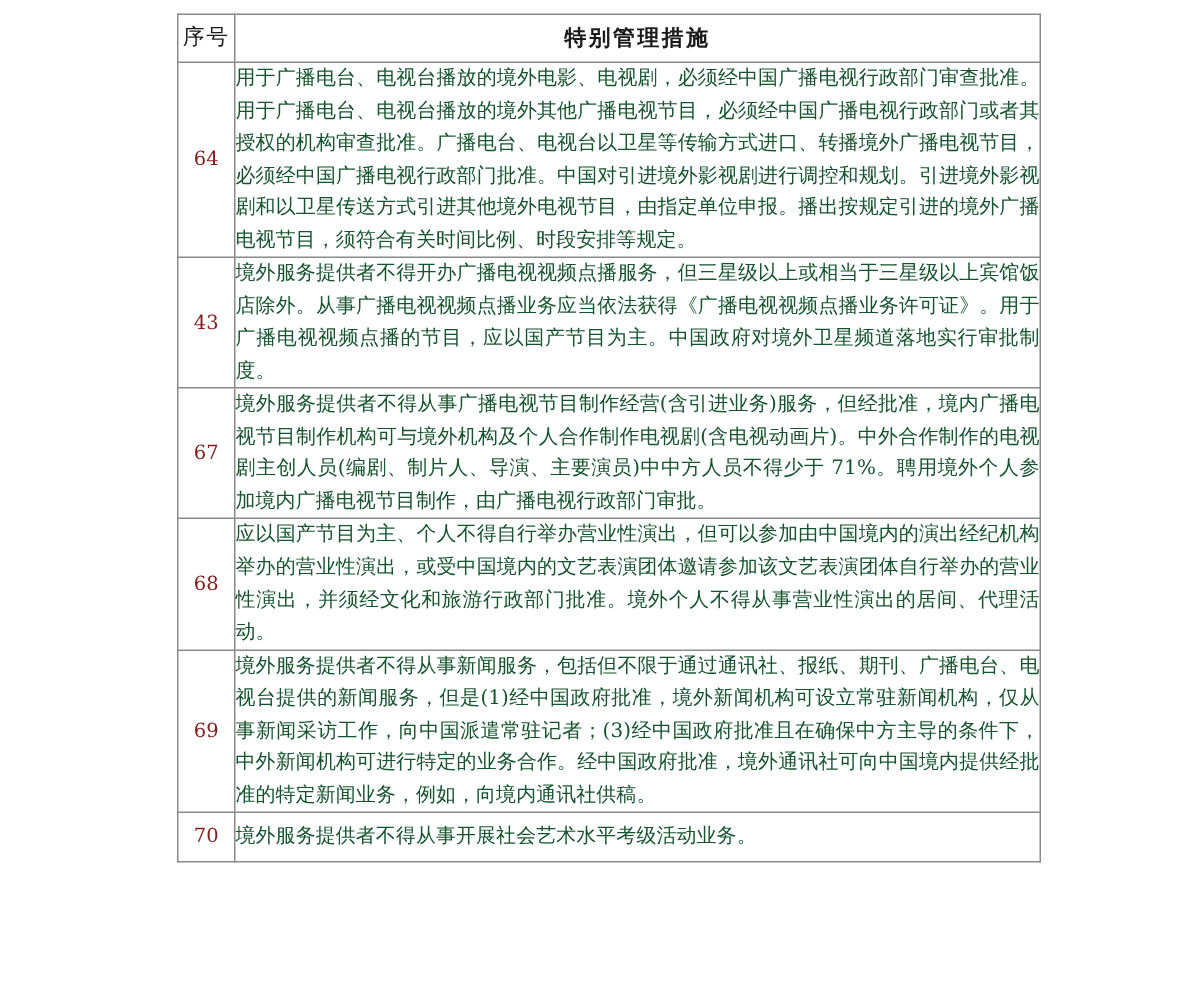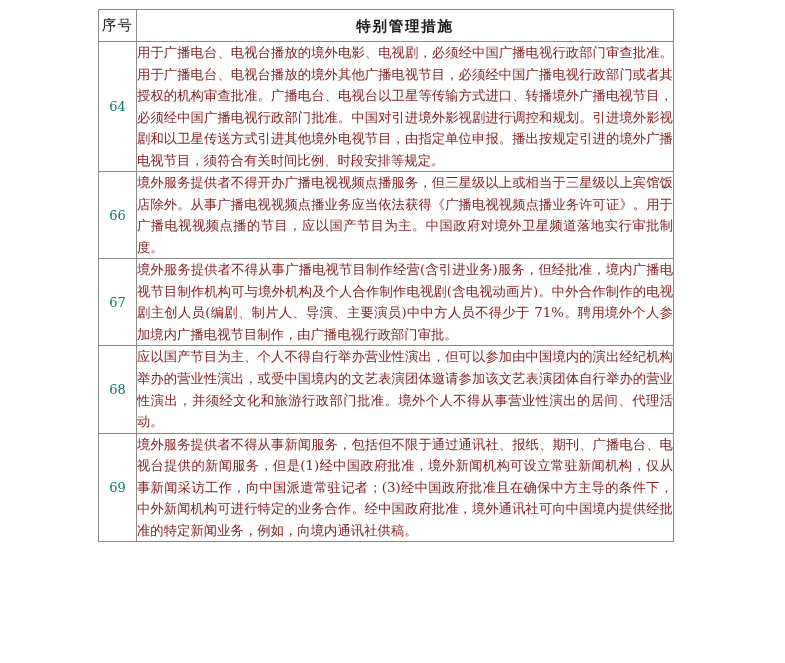--- a/index.html
+++ b/index.html
@@ -17,21 +17,21 @@
 
   .page {
     position: relative;
     width: 785px;
     height: 663px;
     background: #ffffff;
   }
 
   .measures-table {
     position: absolute;
-    left: 98px;
+    left: 118px;
     top: 9px;
     width: 575px;
     border-collapse: collapse;
     table-layout: fixed;
     background: #ffffff;
     border-radius: 32px;
   }
 
   .measures-table col.col-no  { width: 38px; }
   .measures-table col.col-txt { width: 537px; }
@@ -54,37 +54,37 @@
     letter-spacing: 0.08em;
     color: #1a1a1a;
   }
   .hdr-measure { letter-spacing: 0.12em; font-weight: bold; }
 
   
   .cell-no {
     text-align: center;
     font-size: 13px;
     font-family: "DejaVu Serif", "Liberation Serif", serif;
-    color: #0f766e;
+    color: #7f1d1d;
     vertical-align: middle;
     padding: 0 2px;
   }
 
   
   .cell-text {
     padding: 6px 8px 7px 9px;
     vertical-align: top;
   }
   .measure-body {
     font-size: 13.3px;
     line-height: 1.62;
     text-align: justify;
     text-justify: inter-ideograph;
     letter-spacing: 0.005em;
-    color: #7f1d1d;
+    color: #14532d;
     white-space: normal;
     word-break: break-all;
   }
   
   tr.row-short .cell-text { vertical-align: middle; padding-top: 5px; padding-bottom: 5px; }
 </style>
 </head>
 <body>
 
 <div class="page">
@@ -104,21 +104,21 @@
 
       <tr>
         <td class="cell-no">64</td>
         <td class="cell-text">
           <div class="measure-body">用于广播电台、电视台播放的境外电影、电视剧，必须经中国广播电视行政部门审查批准。用于广播电台、电视台播放的境外其他广播电视节目，必须经中国广播电视行政部门或者其授权的机构审查批准。广播电台、电视台以卫星等传输方式进口、转播境外广播电视节目，必须经中国广播电视行政部门批准。中国对引进境外影视剧进行调控和规划。引进境外影视剧和以卫星传送方式引进其他境外电视节目，由指定单位申报。播出按规定引进的境外广播电视节目，须符合有关时间比例、时段安排等规定。</div>
         </td>
       </tr>
 
 
       <tr>
-        <td class="cell-no">66</td>
+        <td class="cell-no">43</td>
         <td class="cell-text">
           <div class="measure-body">境外服务提供者不得开办广播电视视频点播服务，但三星级以上或相当于三星级以上宾馆饭店除外。从事广播电视视频点播业务应当依法获得《广播电视视频点播业务许可证》。用于广播电视视频点播的节目，应以国产节目为主。中国政府对境外卫星频道落地实行审批制度。</div>
         </td>
       </tr>
 
       <tr>
         <td class="cell-no">67</td>
         <td class="cell-text">
           <div class="measure-body">境外服务提供者不得从事广播电视节目制作经营(含引进业务)服务，但经批准，境内广播电视节目制作机构可与境外机构及个人合作制作电视剧(含电视动画片)。中外合作制作的电视剧主创人员(编剧、制片人、导演、主要演员)中中方人员不得少于 71%。聘用境外个人参加境内广播电视节目制作，由广播电视行政部门审批。</div>
         </td>
@@ -131,17 +131,23 @@
         </td>
       </tr>
 
       <tr>
         <td class="cell-no">69</td>
         <td class="cell-text">
           <div class="measure-body">境外服务提供者不得从事新闻服务，包括但不限于通过通讯社、报纸、期刊、广播电台、电视台提供的新闻服务，但是(1)经中国政府批准，境外新闻机构可设立常驻新闻机构，仅从事新闻采访工作，向中国派遣常驻记者；(3)经中国政府批准且在确保中方主导的条件下，中外新闻机构可进行特定的业务合作。经中国政府批准，境外通讯社可向中国境内提供经批准的特定新闻业务，例如，向境内通讯社供稿。</div>
         </td>
       </tr>
 
+      <tr class="row-short">
+        <td class="cell-no">70</td>
+        <td class="cell-text">
+          <div class="measure-body">境外服务提供者不得从事开展社会艺术水平考级活动业务。</div>
+        </td>
+      </tr>
 
     </tbody>
   </table>
 
 </div>
 
 </body></html>

